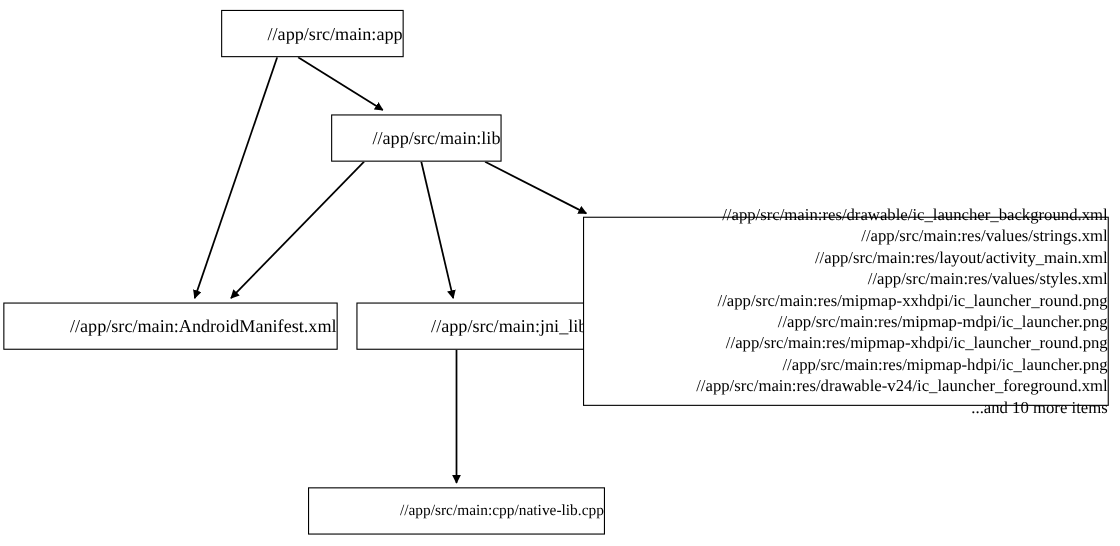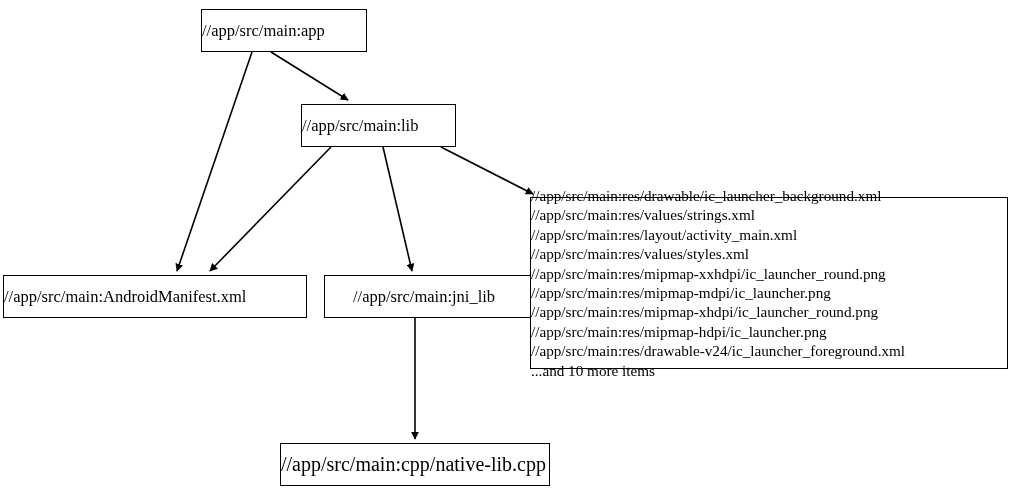--- a/index.html
+++ b/index.html
@@ -33,30 +33,30 @@
     align-items: center;
     justify-content: center;
     text-align: center;
     color: #000000;
     white-space: pre;
     z-index: 2;
   }
   .node-label {
     display: block;
     width: 100%;
-    text-align: left;
+    text-align: right;
     white-space: pre;
     color: #000000;
   }
   
   #node-app        { left: 201px; top: 9px;   width: 166px; height: 43px;  font-size: 16.5px; }
   #node-lib        { left: 301px; top: 104px; width: 155px; height: 43px;  font-size: 16.5px; }
   #node-manifest   { left: 3px;   top: 275px; width: 304px; height: 43px;  font-size: 16.5px; }
   #node-jnilib     { left: 324px; top: 275px; width: 211px; height: 43px;  font-size: 16.5px; padding-left: 28px; }
-  #node-cpp        { left: 280px; top: 443px; width: 270px; height: 43px;  font-size: 20px; }
+  #node-cpp        { left: 280px; top: 443px; width: 270px; height: 43px;  font-size: 14px; }
   #node-resources  { left: 530px; top: 197px; width: 478px; height: 172px; font-size: 15.2px; line-height: 19.4px; }
 </style>
 </head>
 <body>
 
 <div id="canvas">
 
   <svg id="edge-layer" viewBox="0 0 1018 496" width="1018" height="496" xmlns="http://www.w3.org/2000/svg">
     <defs>
       <marker id="arrowhead" viewBox="0 0 10 10" refX="9" refY="5" markerWidth="5" markerHeight="5" orient="auto-start-reverse">

